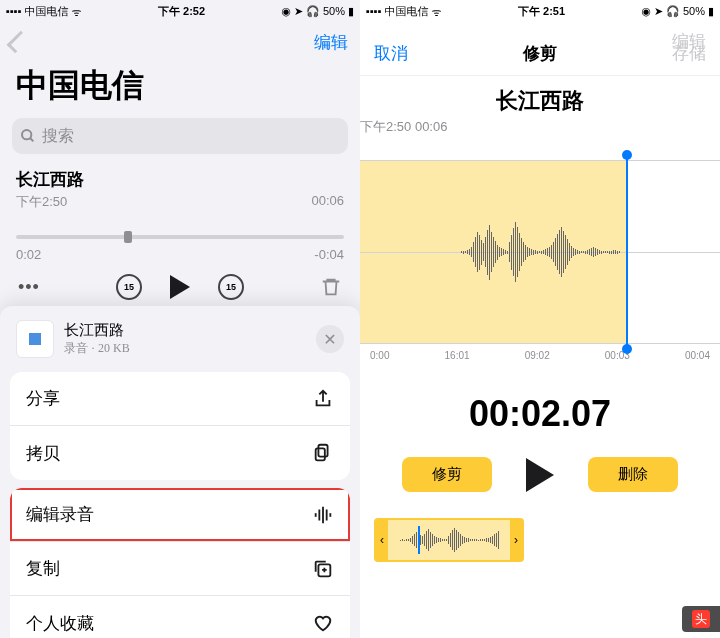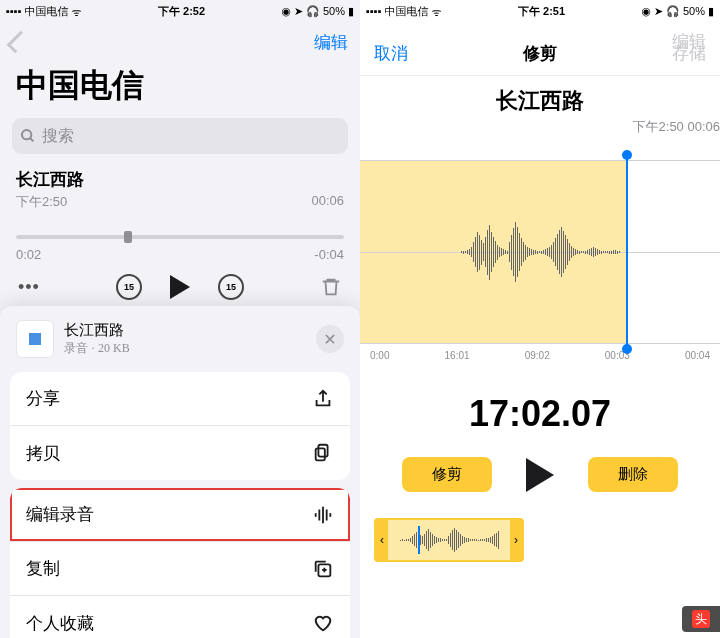--- a/index.html
+++ b/index.html
@@ -50,21 +50,21 @@
     .menu-item:last-child { border-bottom: none; }
     .menu-item.highlighted { box-shadow: inset 0 0 0 2px #e53935; }
     .menu-icon { width: 22px; height: 22px; display: flex; align-items: center; justify-content: center; }
     
     
     .nav-bar-r { height: 44px; display: flex; justify-content: space-between; align-items: center; padding: 0 14px; border-bottom: 1px solid #eee; }
     .cancel-r { color: #007aff; font-size: 17px; }
     .title-r { font-size: 17px; font-weight: 600; }
     .save-r { color: #c7c7cc; font-size: 17px; }
     .trim-title { text-align: center; font-size: 22px; font-weight: 600; margin-top: 10px; }
-    .trim-sub { text-align: right; font-size: 13px; color: #8e8e93; margin-top: 2px; }
+    .trim-sub { text-align: left; font-size: 13px; color: #8e8e93; margin-top: 2px; }
     
     
     .wave-area { margin-top: 24px; height: 184px; position: relative; background: #fff; border-top: 1px solid #d1d1d6; border-bottom: 1px solid #d1d1d6; }
     .wave-sel { position: absolute; left: 0; right: 94px; top: 0; bottom: 0; background: #fde9a8; }
     .wave-line { position: absolute; left: 0; right: 0; top: 50%; height: 1px; background: #d1d1d6; }
     .wave-bars { position: absolute; left: 0; right: 0; top: 0; bottom: 0; display: flex; align-items: center; justify-content: center; gap: 1px; padding: 0 10px; }
     .wb { width: 1px; background: #666; }
     .playhead { position: absolute; top: -6px; bottom: -6px; width: 2px; background: #007aff; left: 266px; }
     .playhead::before, .playhead::after { content: ''; position: absolute; left: -4px; width: 10px; height: 10px; background: #007aff; border-radius: 50%; }
     .playhead::before { top: -5px; } .playhead::after { bottom: -5px; }
@@ -336,21 +336,21 @@
     <div class="playhead"></div>
   </div>
   <div class="time-ruler">
     <span>0:00</span>
     <span>16:01</span>
     <span>09:02</span>
     <span>00:03</span>
     <span>00:04</span>
   </div>
 
-  <div class="big-time">17:02.07</div>
+  <div class="big-time">00:02.07</div>
 
   <div class="trim-controls">
     <div class="pill-btn">修剪</div>
     <div class="play-big"></div>
     <div class="pill-btn">删除</div>
   </div>
 
   <div class="mini-wrap">
     <div class="mini-box">
       <div class="mini-handle">‹</div>

